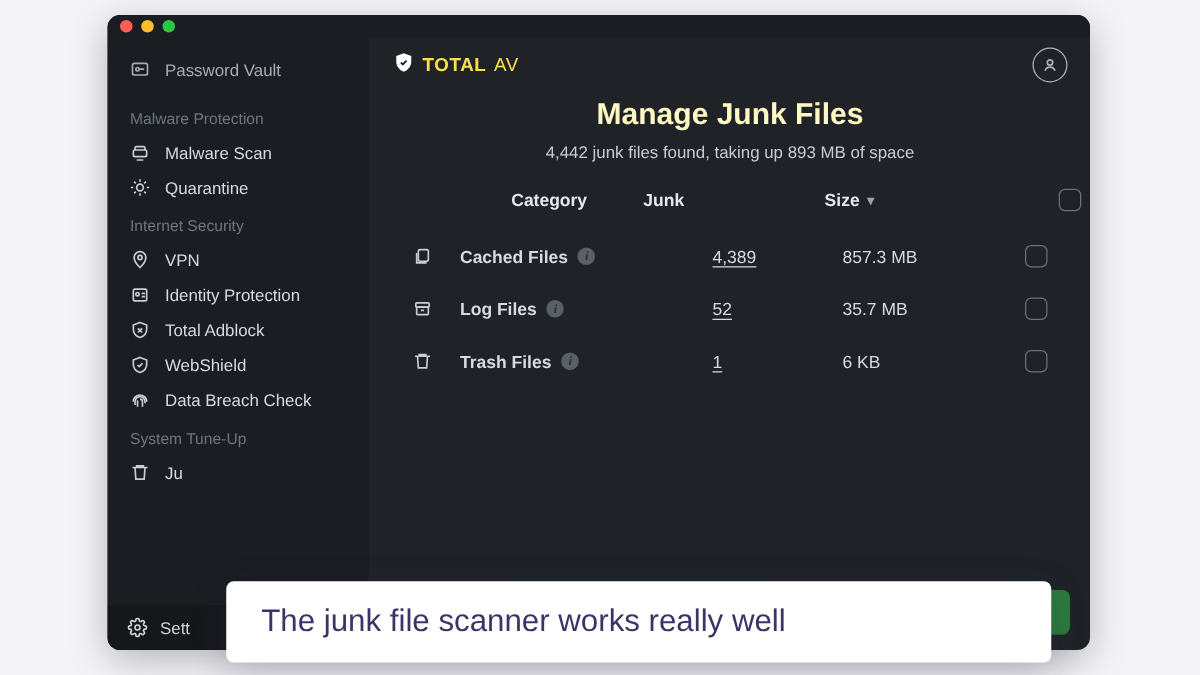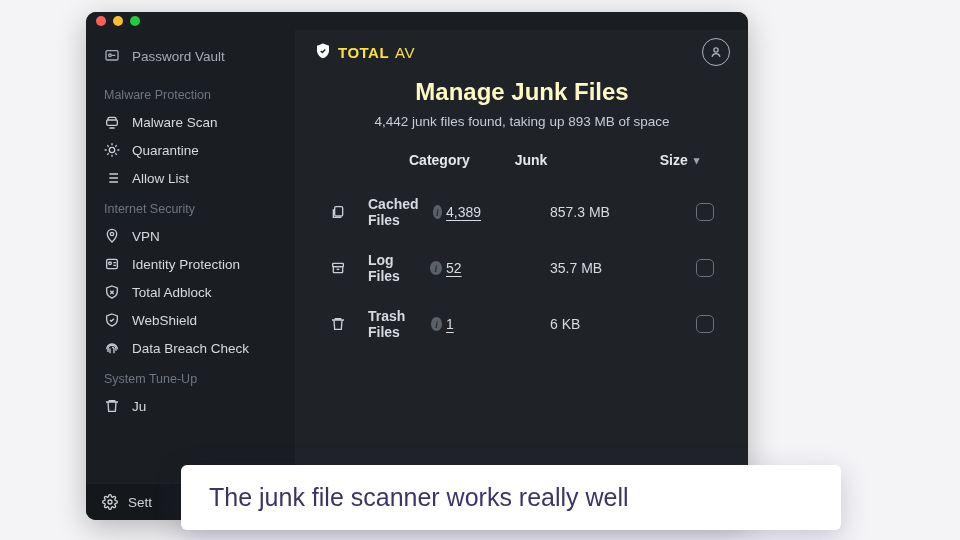--- a/index.html
+++ b/index.html
@@ -8,21 +8,21 @@
     background: #f4f4f7;
     width: 960px;
     height: 540px;
     position: relative;
     overflow: hidden;
   }
   .window {
     position: absolute;
     left: 86px;
     top: 12px;
-    width: 662px;
+    width: 786px;
     height: 508px;
     background: #1f2328;
     border-radius: 10px;
     overflow: hidden;
     display: flex;
     flex-direction: column;
     box-shadow: 0 8px 30px rgba(0,0,0,0.25);
   }
   .titlebar {
     height: 18px;
@@ -242,28 +242,20 @@
         <span>Malware Scan</span>
       </div>
       <div class="sb-item">
         <span class="ic">
             <svg width="16" height="16" viewBox="0 0 24 24" fill="none" stroke="currentColor" stroke-width="2">
               <circle cx="12" cy="12" r="4"></circle>
               <path d="M12 2v3M12 19v3M4 12H1M23 12h-3M5 5l2 2M17 17l2 2M19 5l-2 2M7 17l-2 2"></path>
             </svg>
           </span>
         <span>Quarantine</span>
-      </div>
-      <div class="sb-item">
-        <span class="ic">
-            <svg width="16" height="16" viewBox="0 0 24 24" fill="none" stroke="currentColor" stroke-width="2">
-              <path d="M8 6h13M8 12h13M8 18h13M3 6h.01M3 12h.01M3 18h.01"></path>
-            </svg>
-          </span>
-        <span>Allow List</span>
       </div>
 
       <div class="sb-section-title">Internet Security</div>
       <div class="sb-item">
         <span class="ic">
             <svg width="16" height="16" viewBox="0 0 24 24" fill="none" stroke="currentColor" stroke-width="2">
               <path d="M12 21s-7-6.5-7-12a7 7 0 1 1 14 0c0 5.5-7 12-7 12z"></path>
               <circle cx="12" cy="9" r="2.5"></circle>
             </svg>
           </span>

